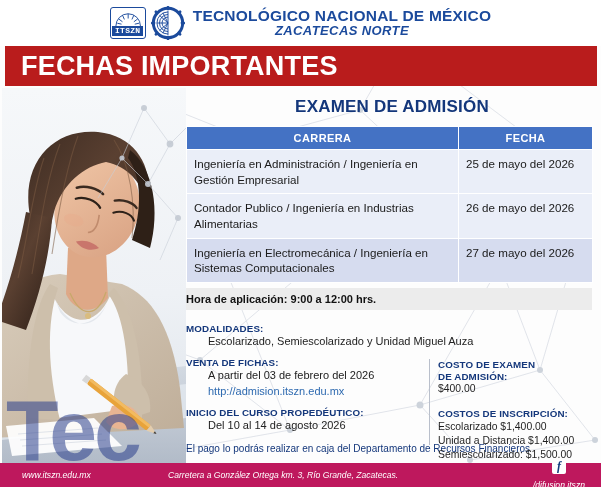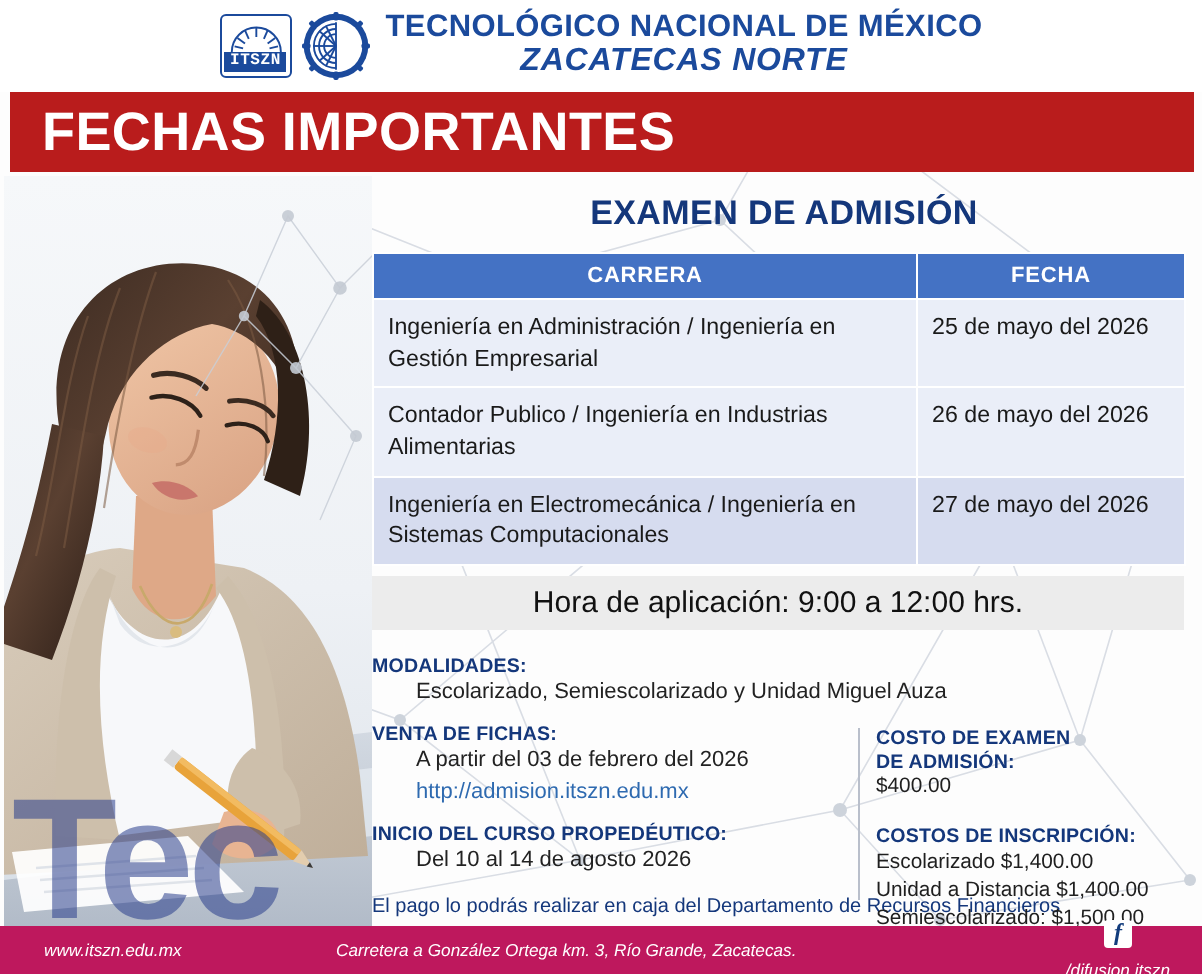--- a/index.html
+++ b/index.html
@@ -52,21 +52,21 @@
     font-family: Liberation Mono, monospace;
   }
   .gear-logo { width: 34px; height: 34px; }
   .inst-names { display: flex; flex-direction: column; margin-left: 3px; }
   .inst-line1 {
     font-size: 15.5px; font-weight: bold; color: #1b4a9c;
     letter-spacing: .2px; line-height: 1.05;
     font-family: "Liberation Sans", sans-serif;
   }
   .inst-line2 {
-    font-size: 16px; font-weight: bold; font-style: italic;
+    font-size: 13px; font-weight: bold; font-style: italic;
     color: #1b4a9c; letter-spacing: .4px; text-align: center;
     line-height: 1.1; margin-top: 0;
   }
 
   
   .title-bar {
     position: absolute; top: 46px; left: 5px;
     width: 592px; height: 40px;
     background: #b91c1c;
     display: flex; align-items: center;
@@ -146,23 +146,22 @@
     line-height: 1.35;
   }
   table.sched tr.odd td  { background: #eaeef8; }
   table.sched tr.even td { background: #d6dcef; }
   table.sched col.c-carrera { width: 272px; }
   table.sched col.c-fecha   { width: 134px; }
 
   .hora-bar {
     width: 406px;
     background: #ececec;
-    text-align: center;
-    font-size: 15px;
-    font-weight: normal;
+    font-size: 11px;
+    font-weight: bold;
     color: #111;
     padding: 5px 0;
     margin-top: 5px;
   }
 
   
   .info {
     position: relative;
     margin-top: 13px;
     width: 406px;

